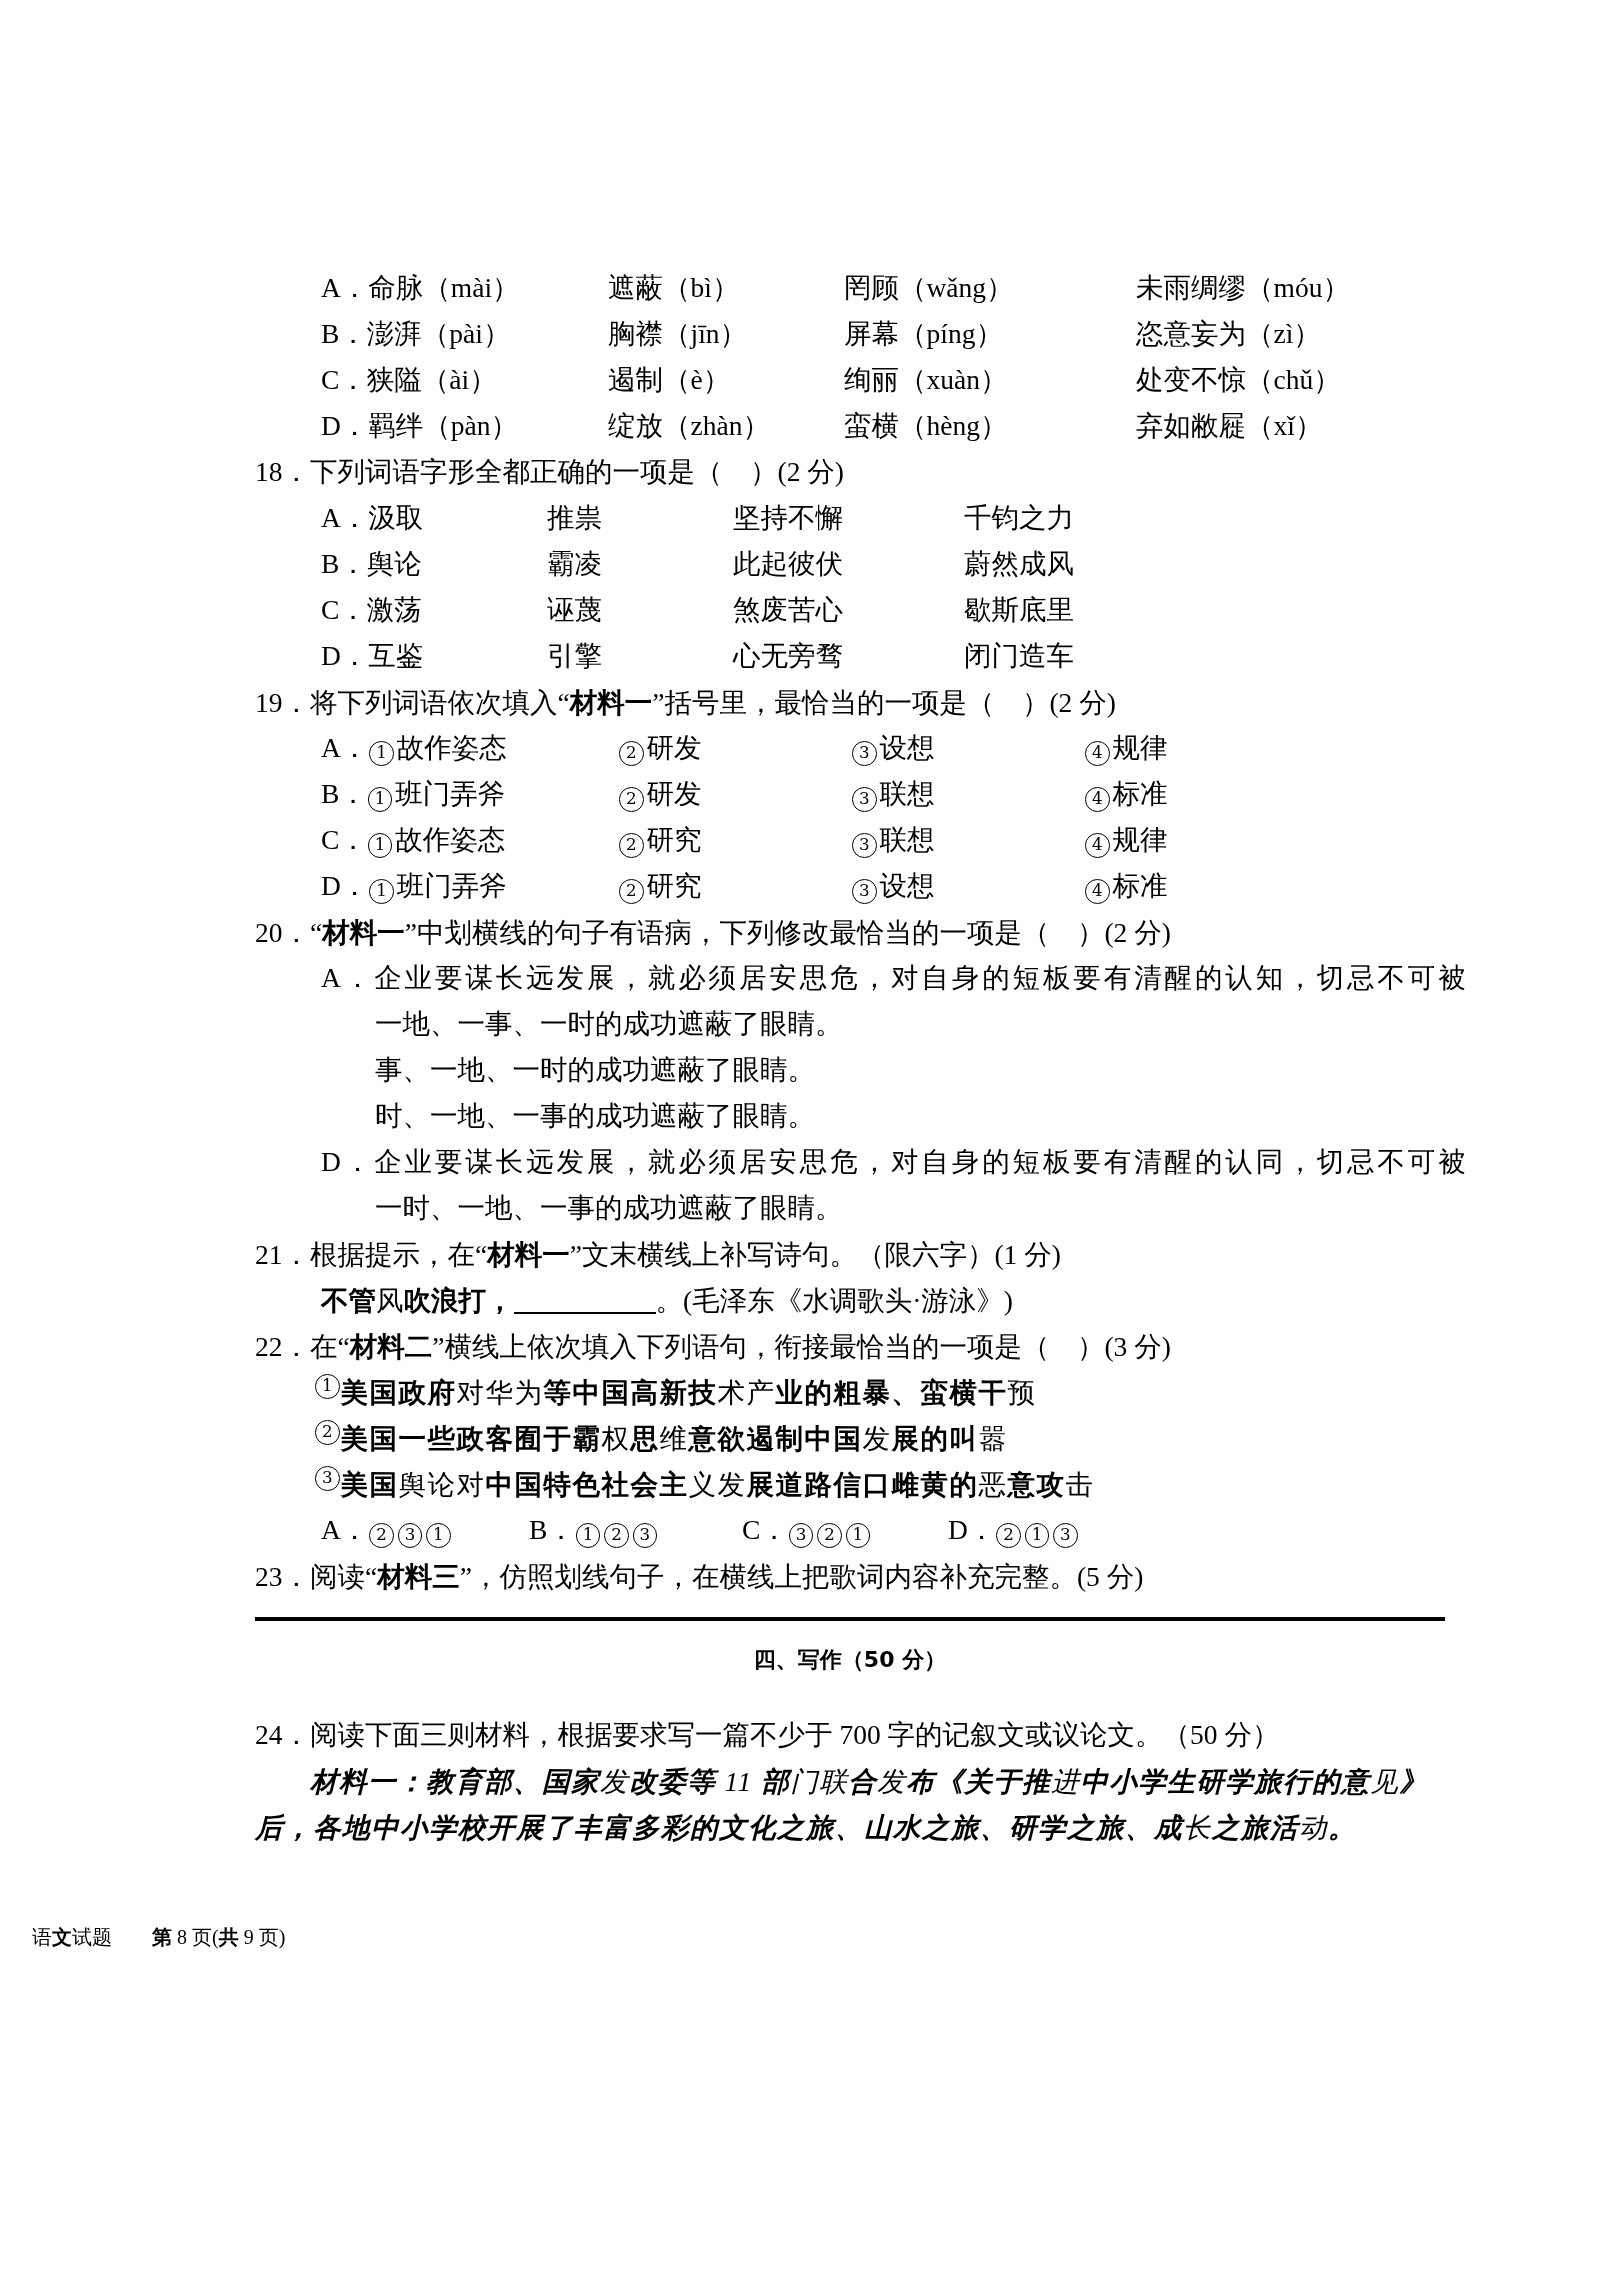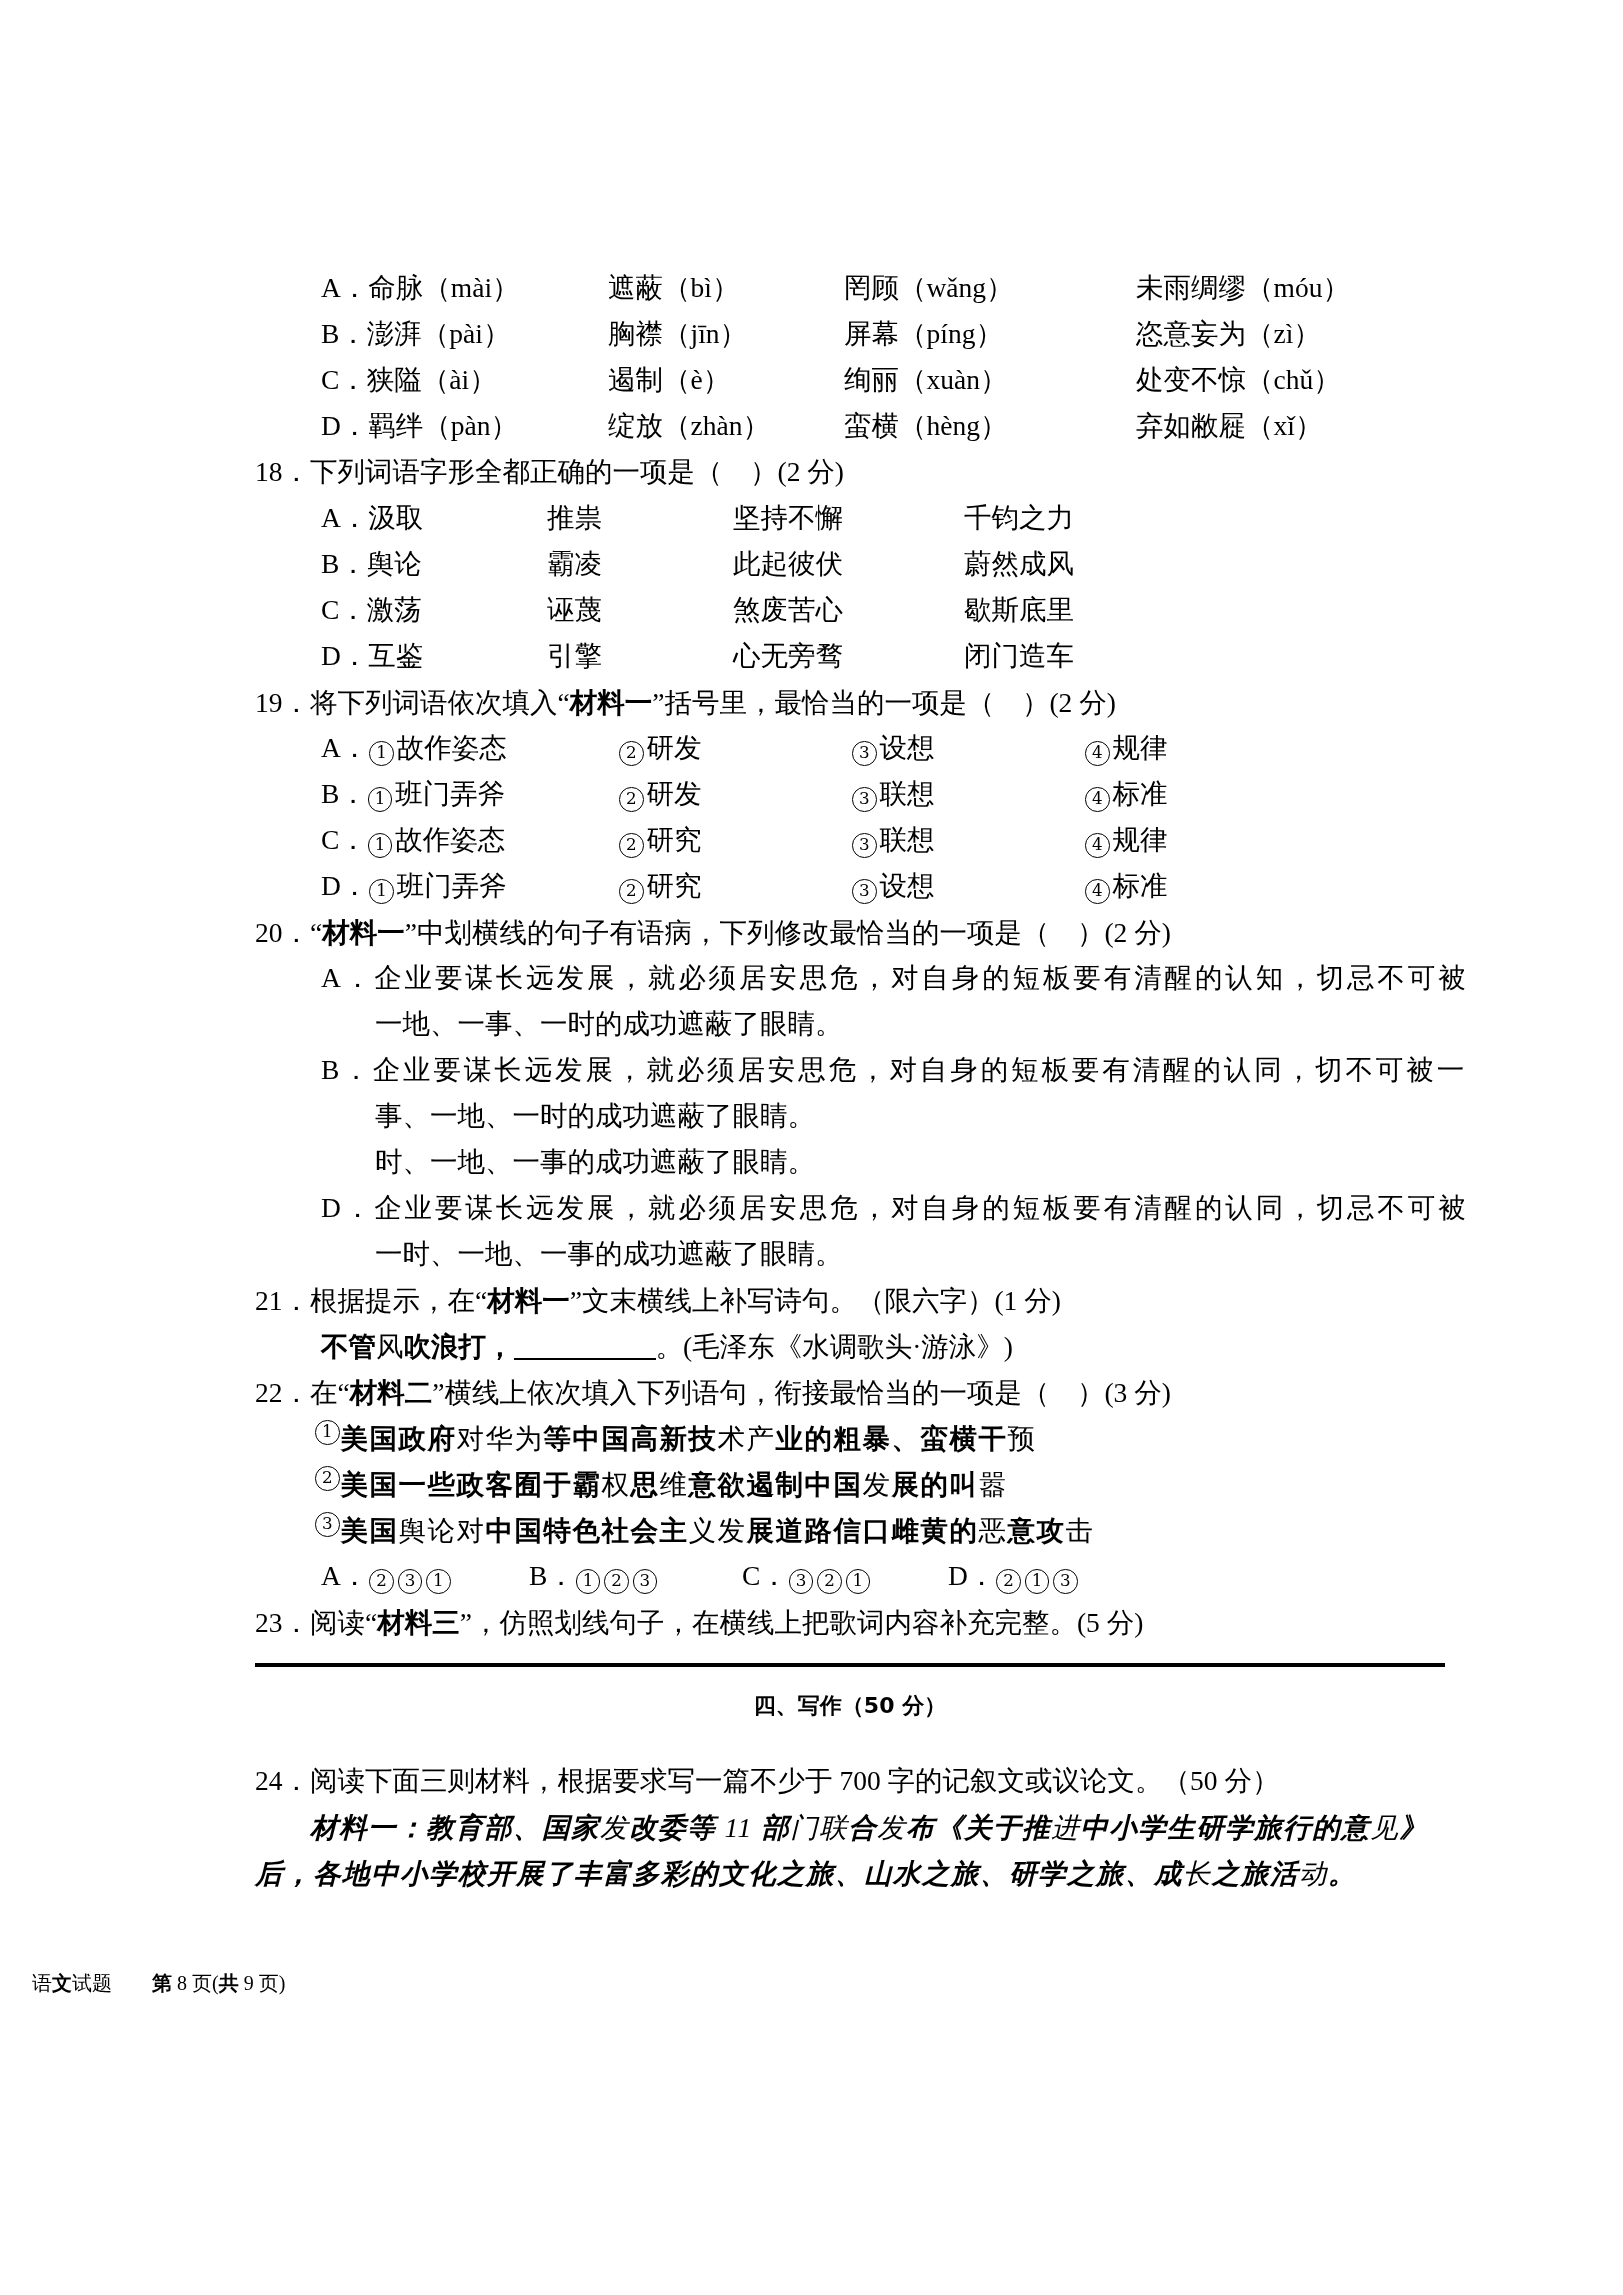--- a/index.html
+++ b/index.html
@@ -133,21 +133,20 @@
     <div class="line ind1 row t19">
       <span class="c1"><span>D．</span><span class="circ">1</span><span>班门弄斧</span></span>
       <span class="c2"><span class="circ">2</span><span>研究</span></span>
       <span class="c3"><span class="circ">3</span><span>设想</span></span>
       <span class="c4"><span class="circ">4</span><span>标准</span></span>
     </div>
 
     <div class="line"><span>20．“</span><span class="b">材料一</span><span>”中划横线的句子有语病，下列修改最恰当的一项是（　）(2 分)</span></div>
     <div class="line ind1 js">A．企业要谋长远发展，就必须居安思危，对自身的短板要有清醒的认知，切忌不可被</div>
     <div class="line ind2">一地、一事、一时的成功遮蔽了眼睛。</div>
-    <div class="line ind1 js">B．企业要谋长远发展，就必须居安思危，对自身的短板要有清醒的认同，切不可被一</div>
     <div class="line ind2">事、一地、一时的成功遮蔽了眼睛。</div>
     <div class="line ind2">时、一地、一事的成功遮蔽了眼睛。</div>
     <div class="line ind1 js">D．企业要谋长远发展，就必须居安思危，对自身的短板要有清醒的认同，切忌不可被</div>
     <div class="line ind2">一时、一地、一事的成功遮蔽了眼睛。</div>
 
     <div class="line"><span>21．根据提示，在“</span><span class="b">材料一</span><span>”文末横线上补写诗句。（限六字）(1 分)</span></div>
     <div class="line ind1"><span class="b">不管</span><span>风</span><span class="b">吹浪打，</span><span class="blank" style="width: 142px;"></span><span>。(毛泽东《水调歌头·游泳》)</span></div>
 
     <div class="line"><span>22．在“</span><span class="b">材料二</span><span>”横线上依次填入下列语句，衔接最恰当的一项是（　）(3 分)</span></div>
     <div class="line ind3 js3"><span class="circ sup">1</span><span class="b">美国政府</span><span>对华为</span><span class="b">等中国高新技</span><span>术产</span><span class="b">业的粗暴、蛮横干</span><span>预</span></div>

